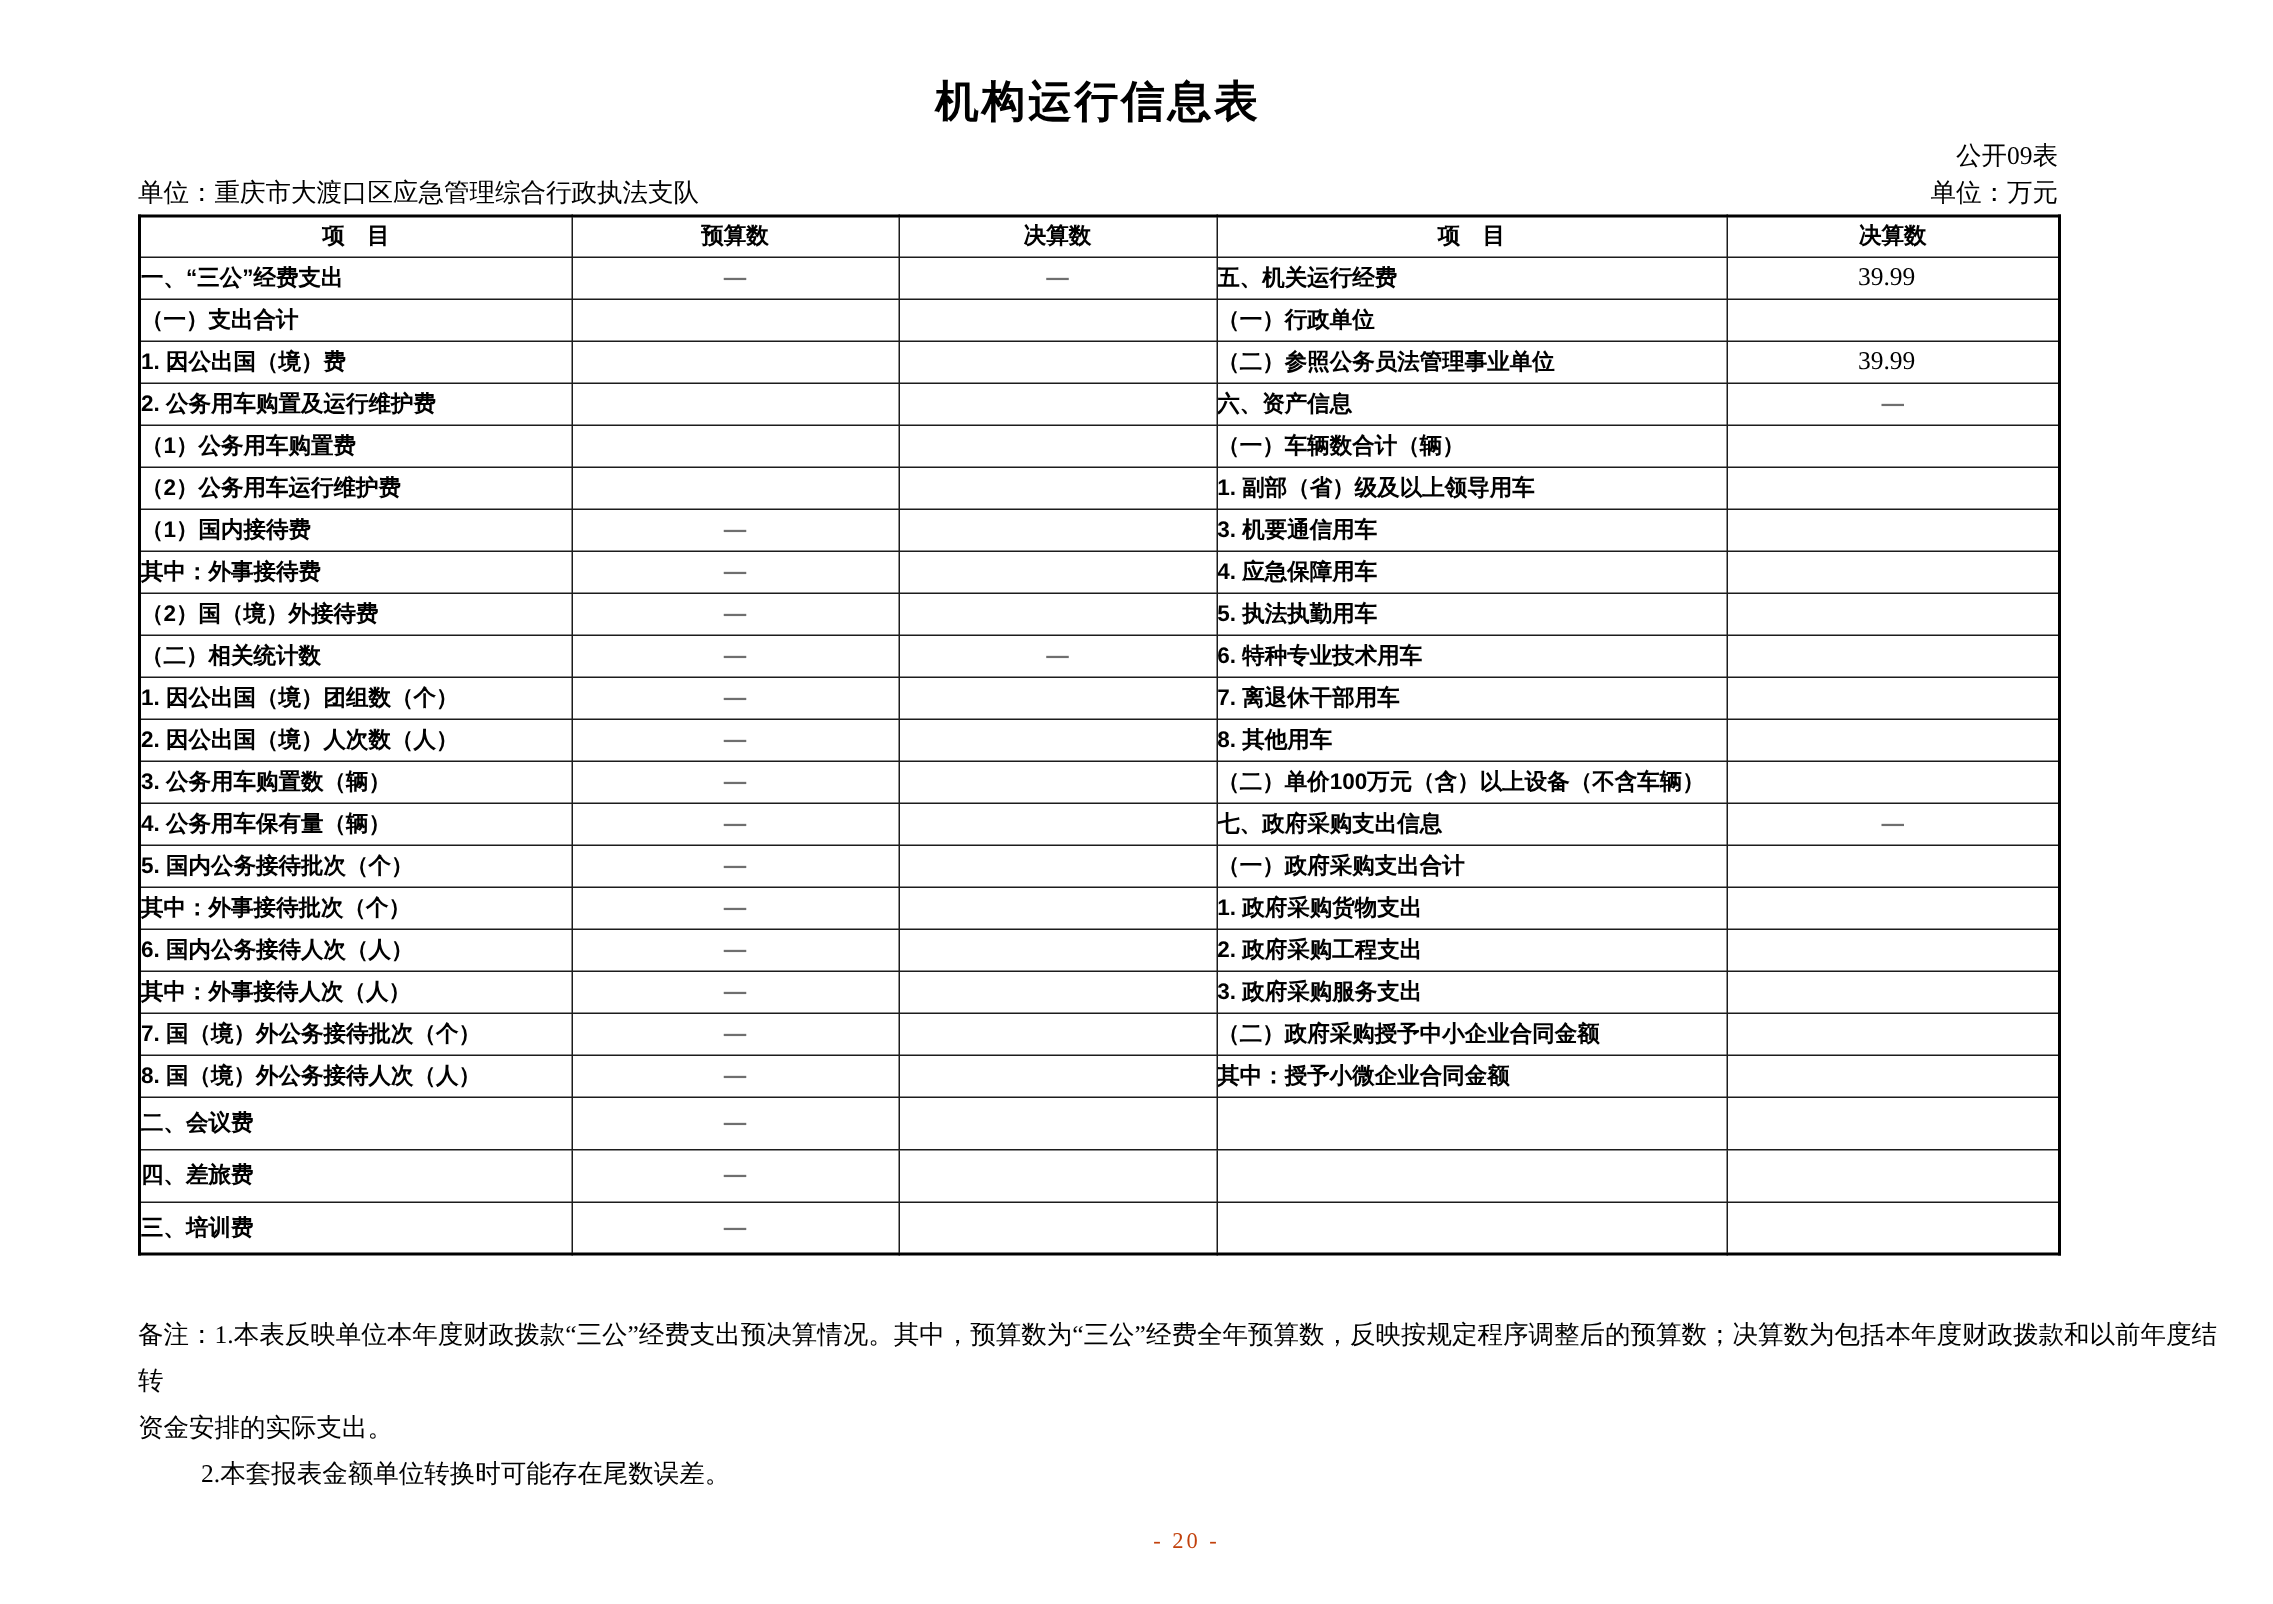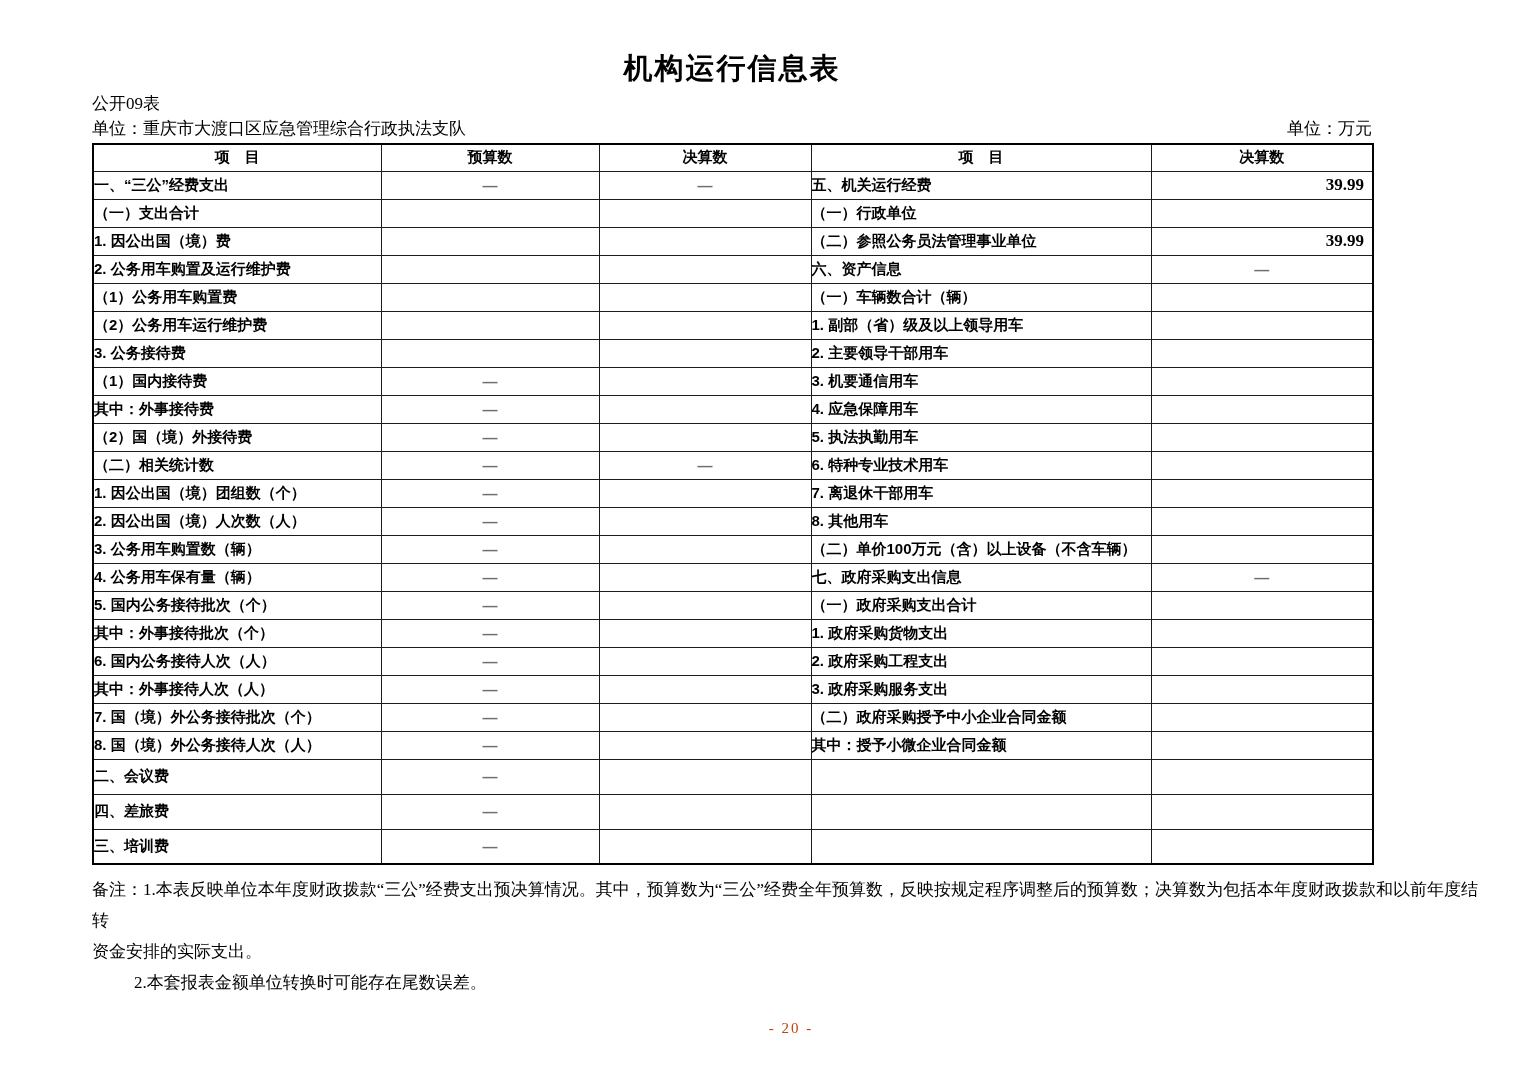--- a/index.html
+++ b/index.html
@@ -2,35 +2,35 @@
 <html><head>
 <meta charset="utf-8">
 <style>
   html,body{margin:0;padding:0;background:#ffffff;}
   body{width:1515px;height:1069px;font-family:"Liberation Serif",serif;color:#000;}
   .page{position:relative;width:1515px;height:1069px;background:#fff;overflow:hidden;}
 
   .title{position:absolute;left:92px;top:49px;width:1280px;text-align:center;
          font-size:29px;line-height:38px;font-weight:bold;letter-spacing:2px;
          font-family:"Liberation Serif",serif;}
-  .form-code{position:absolute;left:92px;top:92px;width:1280px;text-align:left;
+  .form-code{position:absolute;left:92px;top:92px;width:1280px;text-align:right;
          font-size:17px;line-height:24px;}
   .unit-row{position:absolute;left:92px;top:117px;width:1280px;display:flex;
          justify-content:space-between;font-size:17px;line-height:24px;}
 
   table.grid{position:absolute;left:92px;top:143px;width:1280px;
          border-collapse:collapse;table-layout:fixed;border:2px solid #000;}
   .grid th,.grid td{border:1px solid #1c1c1c;padding:0;overflow:hidden;white-space:nowrap;}
   .grid thead tr{height:27px;}
   .grid tbody tr{height:28px;}
   .grid tbody tr.tall{height:35px;}
   .grid th{font-family:"Liberation Sans",sans-serif;font-weight:bold;font-size:15px;text-align:center;margin-top:48px;}
   td.label{font-family:"Liberation Sans",sans-serif;font-weight:bold;font-size:15px;text-align:left;}
   td.val{text-align:center;font-size:17px;font-family:"Liberation Serif",serif;}
-  td.val.num{text-align:right;padding-right:8px;font-weight:bold;}
+  td.val.num{text-align:center;padding-right:8px;}
   td.val.dash{color:#6f6f6f;font-family:"Liberation Sans",sans-serif;font-size:15px;font-weight:bold;}
   .ind0{padding-left:4px;}
   .ind1{padding-left:24px;}
   .ind2{padding-left:44px;}
   .ind3{padding-left:60px;}
   .ind4{padding-left:78px;}
 
   .notes{position:absolute;left:92px;top:874px;width:1398px;font-size:17px;}
   .note-line{line-height:31px;}
   .note-indent{padding-left:42px;}
@@ -106,27 +106,20 @@
           <td class="val"></td>
         </tr>
         <tr>
           <td class="label ind3">（2）公务用车运行维护费</td>
           <td class="val"></td>
           <td class="val"></td>
           <td class="label ind2">1. 副部（省）级及以上领导用车</td>
           <td class="val"></td>
         </tr>
         <tr>
-          <td class="label ind2">3. 公务接待费</td>
-          <td class="val"></td>
-          <td class="val"></td>
-          <td class="label ind2">2. 主要领导干部用车</td>
-          <td class="val"></td>
-        </tr>
-        <tr>
           <td class="label ind3">（1）国内接待费</td>
           <td class="val dash">—</td>
           <td class="val"></td>
           <td class="label ind2">3. 机要通信用车</td>
           <td class="val"></td>
         </tr>
         <tr>
           <td class="label ind4">其中：外事接待费</td>
           <td class="val dash">—</td>
           <td class="val"></td>

